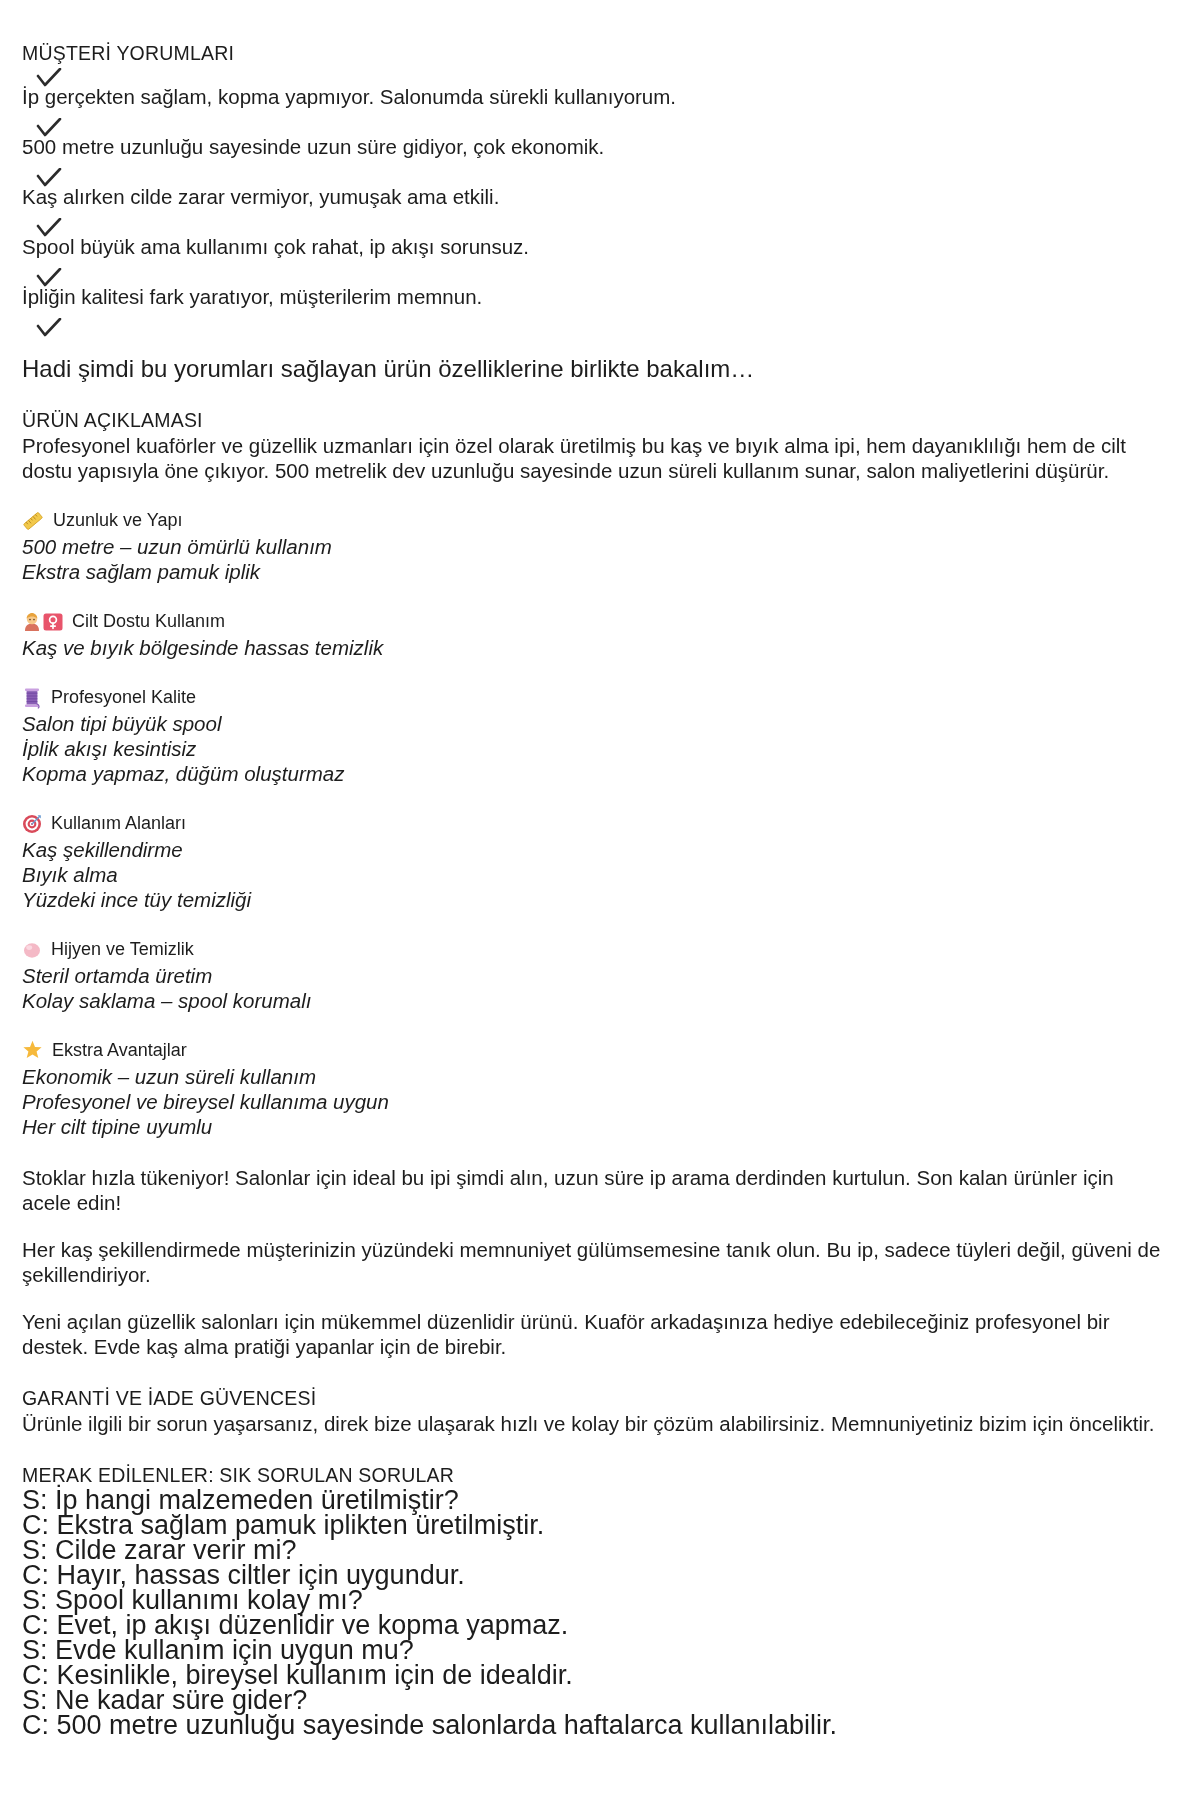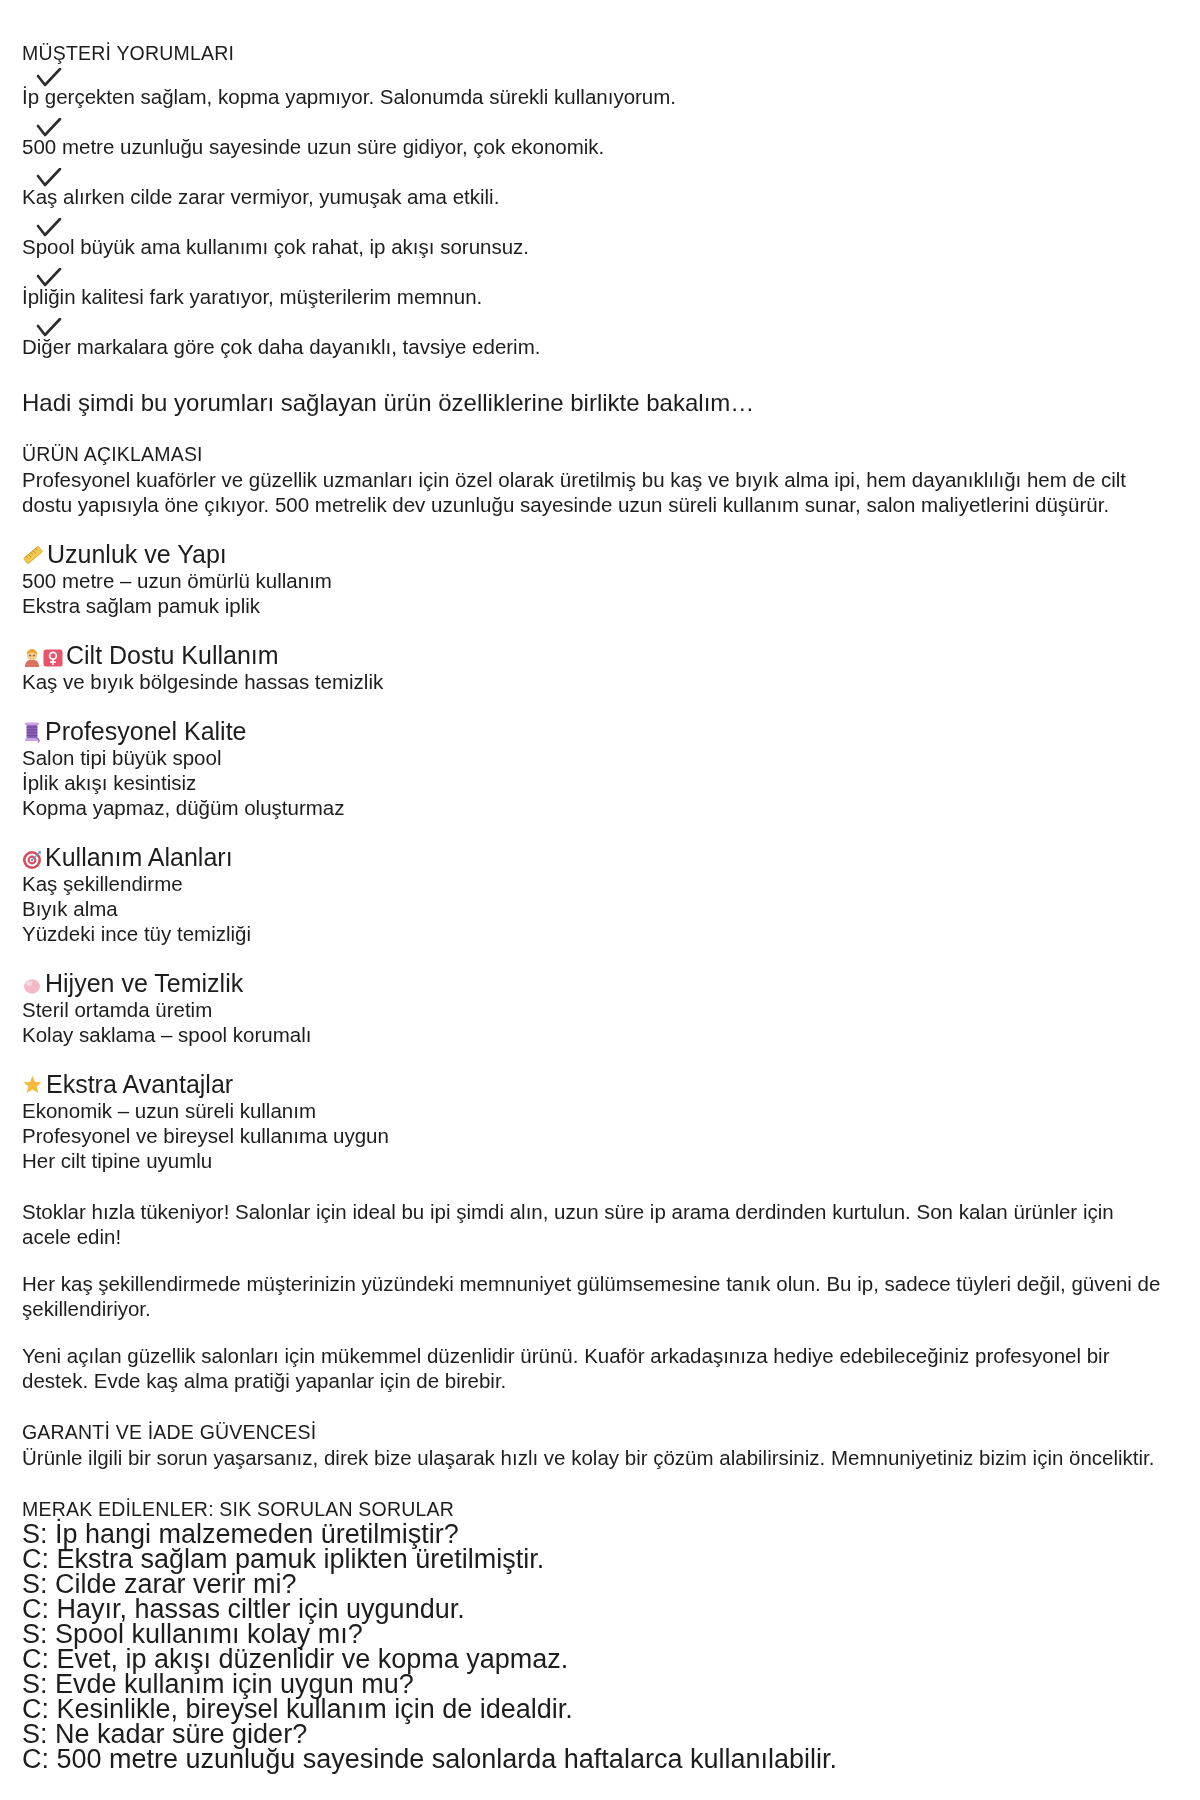--- a/index.html
+++ b/index.html
@@ -69,22 +69,22 @@
     white-space: nowrap;
   }
   .gap-md { height: 22px; }
   .gap-lg { height: 26px; }
 
   
   .feature-group { margin-top: 24px; }
   .feature-head {
     display: flex;
     align-items: center;
-    gap: 3px;
-    font-size: 25px;
+    gap: 9px;
+    font-size: 18px;
     line-height: 27px;
     color: #1d1d1d;
     white-space: nowrap;
   }
   .emoji-sprite {
     display: inline-block;
     vertical-align: middle;
   }
 
   
@@ -97,21 +97,21 @@
     align-items:center;
     gap:1px;
   }
   .ico-person { width: 20px; height: 20px; }
   .ico-female { width: 20px; height: 20px; }
   .ico-thread { width: 20px; height: 22px; }
   .ico-target { width: 20px; height: 20px; }
   .ico-hygiene { width: 20px; height: 20px; }
   .ico-star { width: 21px; height: 21px; }
 
-  .feature-lines .line { font-size: 20.5px; line-height: 25px; }
+  .feature-lines .line { font-size: 20.5px; line-height: 25px; font-style: italic; }
 
   
   .faq-line {
     font-size: 27px;
     line-height: 25px;
     color: #1d1d1d;
     margin: 0;
     white-space: nowrap;
   }
 </style>
@@ -169,21 +169,20 @@
         </span>
         <p class="review-text">İpliğin kalitesi fark yaratıyor, müşterilerim memnun.</p>
       </div>
 
       <div class="review-row">
         <span class="check-icon">
           <svg viewBox="0 0 26 20" width="26" height="20">
               <path d="M2 8 L9 17 L24 1" fill="none" stroke="#2b2b2b" stroke-width="2.6" stroke-linecap="round" stroke-linejoin="round"></path>
             </svg>
         </span>
-        <p class="review-text">Diğer markalara göre çok daha dayanıklı, tavsiye ederim.</p>
       </div>
 
     </div>
 
     <div class="gap-md"></div>
     <p class="line">Hadi şimdi bu yorumları sağlayan ürün özelliklerine birlikte bakalım…</p>
   </div>
 
   <div class="gap-lg"></div>
 

